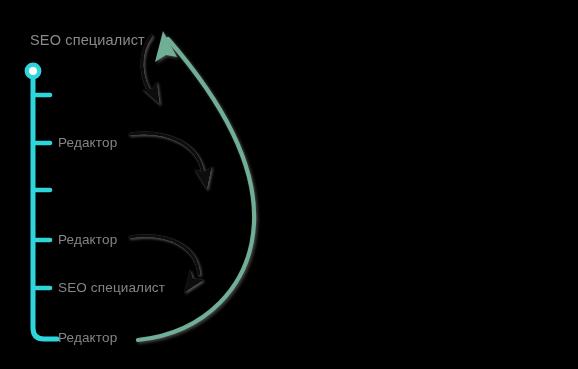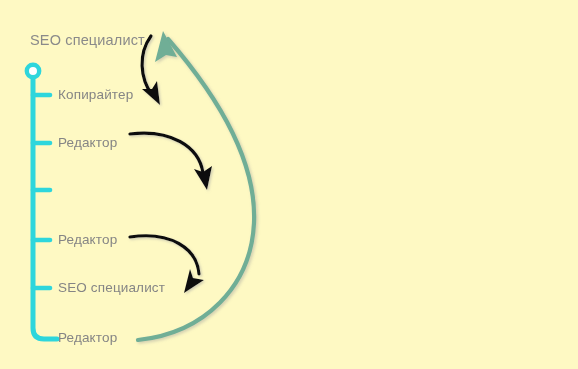--- a/index.html
+++ b/index.html
@@ -11,21 +11,21 @@
     width: 578px;
     height: 369px;
     background: #ffffff;
     font-family: "Liberation Sans", sans-serif;
     overflow: hidden;
   }
   #canvas {
     position: relative;
     width: 578px;
     height: 369px;
-    background: #fef9c3;
+    background: #000000;
   }
   #diagram-svg {
     position: absolute;
     left: 0;
     top: 0;
     width: 578px;
     height: 369px;
   }
   .step-label {
     position: absolute;
@@ -90,21 +90,20 @@
     </g>
 
     <g filter="url(#softshadow2)">
       <path d="M 130 237 C 170 231 197 248 199 274" fill="none" stroke="#0d0d0d" stroke-width="3.2" stroke-linecap="round"></path>
       <path d="M 184 293 L 190 269 L 193 278 L 204 280 Z" fill="#0d0d0d"></path>
     </g>
   </svg>
 
   <div class="step-label head" style="left:30px; top:40px;">SEO специалист</div>
 
-  <div class="step-label" style="left:58px; top:95px;">Копирайтер</div>
 
   <div class="step-label" style="left:58px; top:143px;">Редактор</div>
 
 
   <div class="step-label" style="left:58px; top:240px;">Редактор</div>
 
   <div class="step-label" style="left:58px; top:288px;">SEO специалист</div>
 
   <div class="step-label" style="left:58px; top:338px;">Редактор</div>
 

